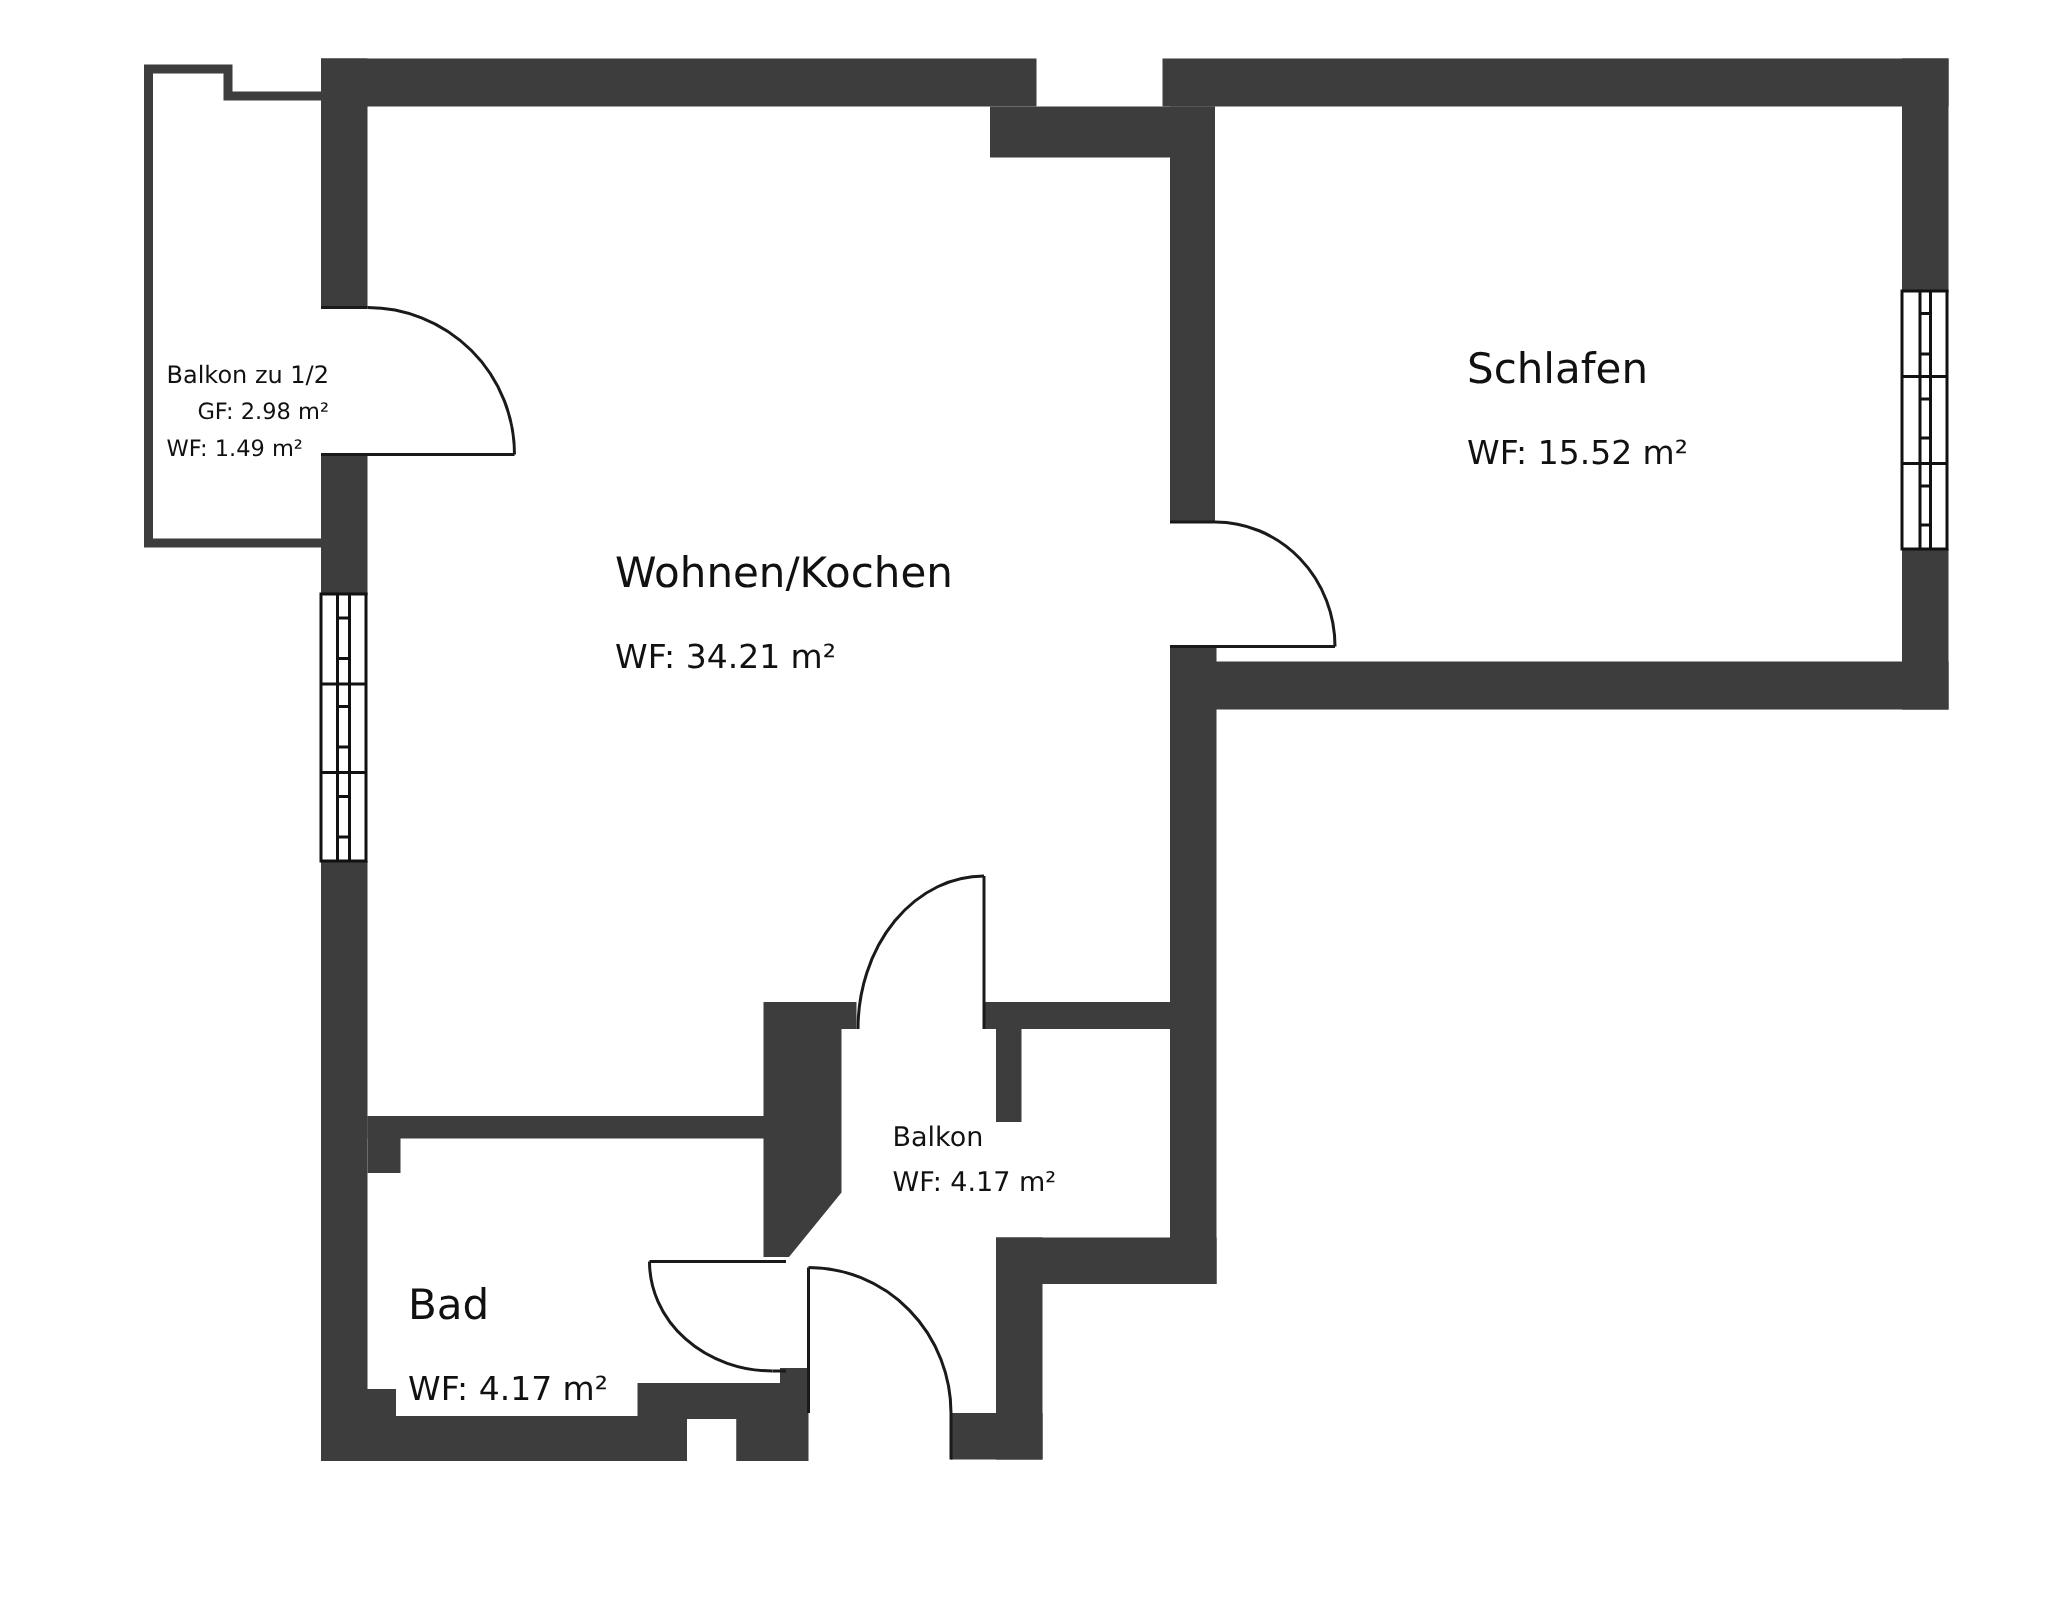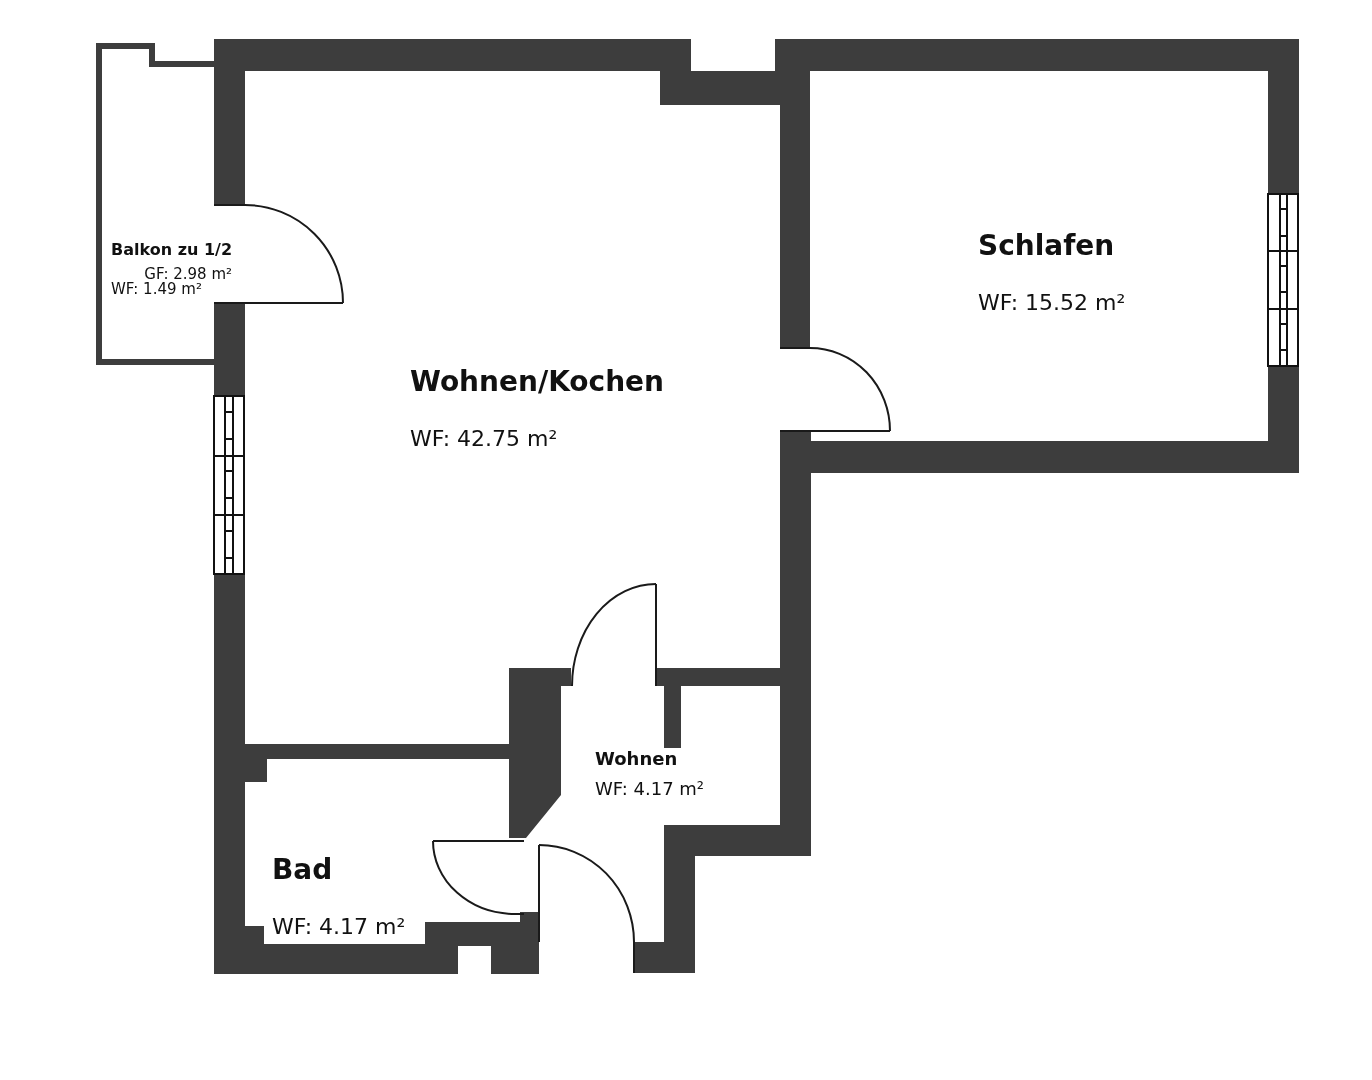--- a/index.html
+++ b/index.html
@@ -5,28 +5,28 @@
     html, body { margin: 0; padding: 0; background: #ffffff; }
     body { width: 1372px; height: 1080px; position: relative; overflow: hidden; font-family: "DejaVu Sans", sans-serif; }
     #plan { position: absolute; left: 0; top: 0; width: 1372px; height: 1080px; }
     .wall { fill: #3d3d3d; }
     .door-arc { fill: none; stroke: #1a1a1a; stroke-width: 2; }
     .door-leaf { fill: none; stroke: #1a1a1a; stroke-width: 2; }
     .win-frame { fill: #ffffff; stroke: #111; stroke-width: 2; }
     .win-line { stroke: #111; stroke-width: 2; fill: none; }
     .balcony { fill: none; stroke: #3d3d3d; stroke-width: 6; }
     .label { position: absolute; color: #111; white-space: nowrap; line-height: 1; }
-    .room-name { font-weight: bold; }
+    .room-name { font-weight: normal; }
     .lg .room-name { font-size: 28px; }
     .lg .room-area { font-size: 22px; margin-top: 32px; }
     .sm .room-name { font-size: 18px; }
     .sm .room-area { font-size: 18px; margin-top: 12px; }
     .xs .room-name { font-size: 16px; }
     .xs .room-area { font-size: 15px; margin-top: 9px; text-align: right; }
-    .xs .room-area2 { font-size: 15px; }
+    .xs .room-area2 { font-size: 15px; margin-top: 10px; }
   </style>
 </head>
 <body>
 
 <svg id="plan" viewBox="0 0 1372 1080" xmlns="http://www.w3.org/2000/svg">
 
   <g>
     <polyline class="balcony" points="214,362 99,362 99,46 152,46 152,64 214,64"></polyline>
   </g>
 
@@ -124,35 +124,35 @@
   </g>
   <g>
     <line class="door-leaf" x1="539" y1="845" x2="539" y2="942"></line>
     <path class="door-arc" d="M539,845 A95,97 0 0 1 634,942"></path>
     <line class="door-leaf" x1="634" y1="942" x2="634" y2="973"></line>
   </g>
 </svg>
 
 <div class="label lg" style="left:410px; top:368px;">
   <div class="room-name">Wohnen/Kochen</div>
-  <div class="room-area">WF: 42.75 m²</div>
+  <div class="room-area">WF: 34.21 m²</div>
 </div>
 
 <div class="label lg" style="left:978px; top:232px;">
   <div class="room-name">Schlafen</div>
   <div class="room-area">WF: 15.52 m²</div>
 </div>
 
 <div class="label lg" style="left:272px; top:856px;">
   <div class="room-name">Bad</div>
   <div class="room-area">WF: 4.17 m²</div>
 </div>
 
 <div class="label sm" style="left:595px; top:750px;">
-  <div class="room-name">Wohnen</div>
+  <div class="room-name">Balkon</div>
   <div class="room-area">WF: 4.17 m²</div>
 </div>
 
 <div class="label xs" style="left:111px; top:242px;">
   <div class="room-name">Balkon zu 1/2</div>
   <div class="room-area">GF: 2.98 m²</div>
   <div class="room-area2">WF: 1.49 m²</div>
 </div>
 
 </body></html>

